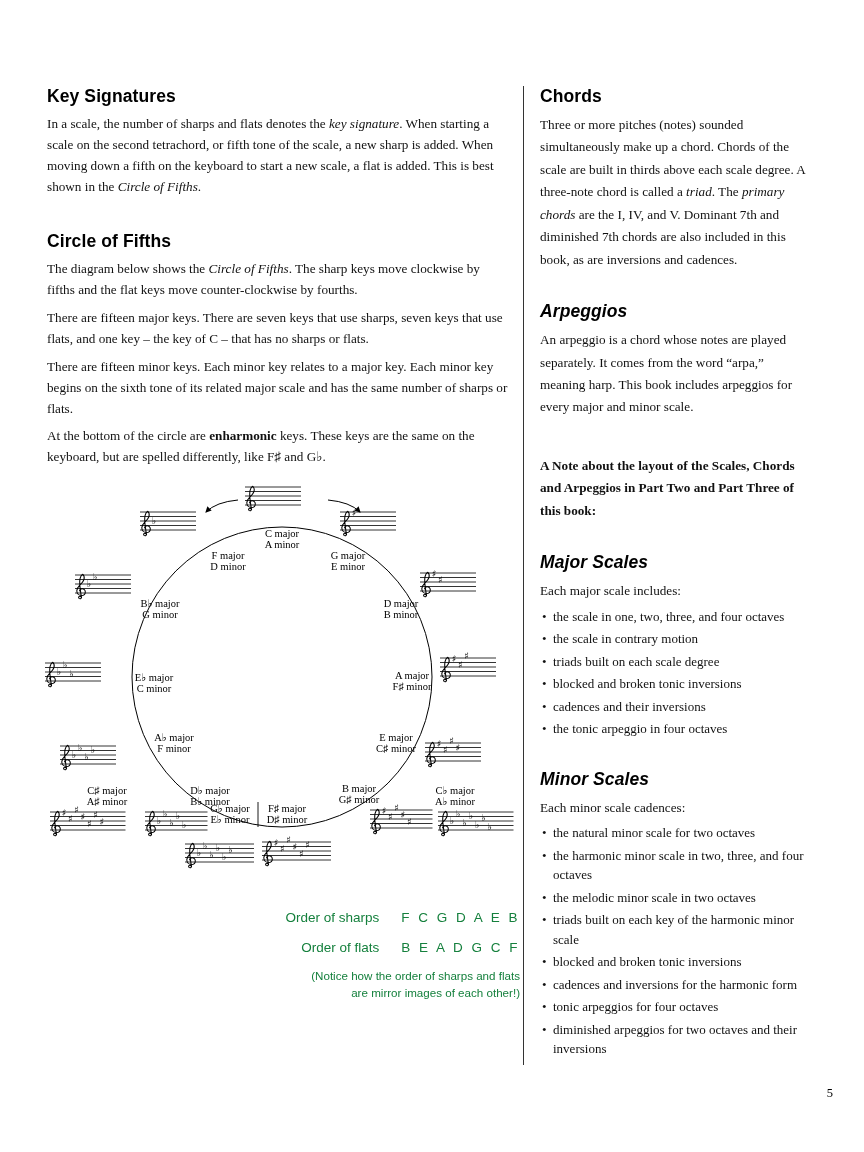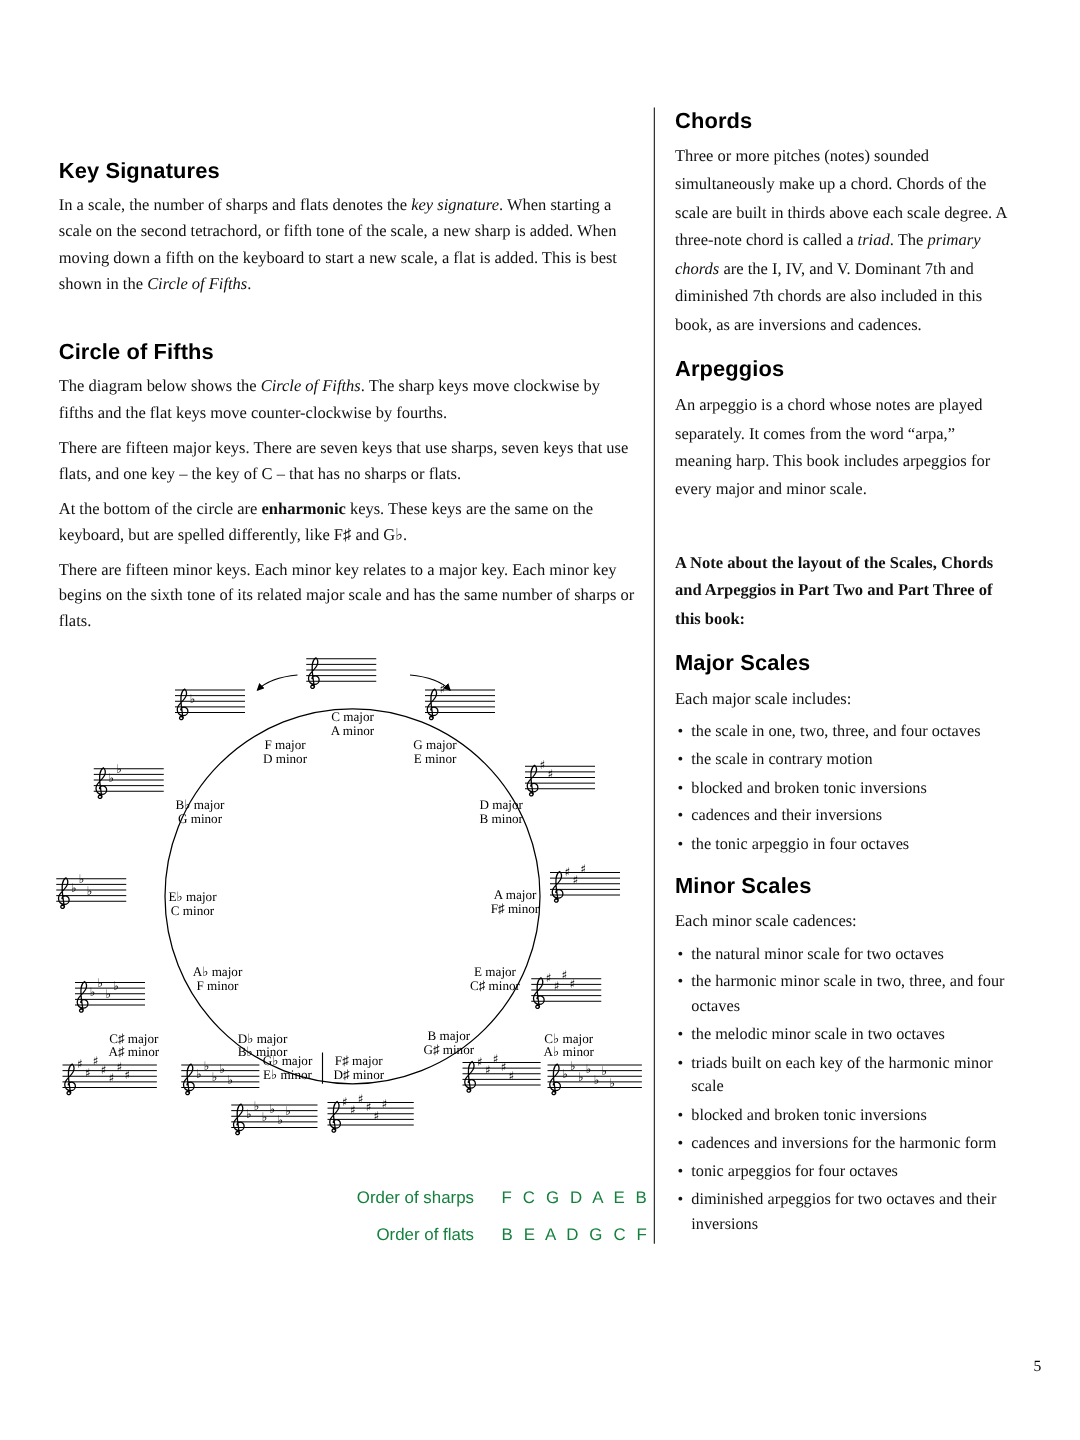--- a/index.html
+++ b/index.html
@@ -2,29 +2,29 @@
 <html><head>
 <meta charset="utf-8">
 <style>
   html,body{margin:0;padding:0;background:#fff;}
   .page{
     width:864px;height:1152px;position:relative;background:#fff;color:#111;
     font-family:"Liberation Serif",serif;box-sizing:border-box;
     padding:86px 44px 0 47px;overflow:hidden;
   }
   .columns{display:flex;align-items:stretch;}
-  .col-left{width:463px;flex:none;margin-top:40px;}
+  .col-left{width:463px;flex:none;}
   .divider{flex:none;width:1px;background:#333;margin-left:13px;}
   .col-right{width:287px;flex:none;padding-left:16px;box-sizing:border-box;}
   h2{
     font-family:"Liberation Sans",sans-serif;font-weight:700;font-size:17.5px;
     color:#000;margin:0 0 7px;letter-spacing:0.1px;
   }
   .h-gap{margin-top:34px;}
-  .h-gap-sm{margin-top:14px;}
+  .h-gap-sm{margin-top:30px;font-style:italic;}
   p{margin:0 0 7px;font-size:13.2px;line-height:1.58;}
   .col-right p{line-height:1.7;}
   .note-bold{font-weight:700;font-size:13.2px;line-height:1.5;margin:36px 0 0;}
   .scale-intro{margin:0 0 4px;}
   ul{margin:0 0 6px;padding:0;list-style:none;font-size:13px;line-height:1.5;}
   li{position:relative;padding-left:13px;margin:0 0 3px;}
   li::before{content:"\2022";position:absolute;left:2px;}
   .diagram{margin:6px 0 0 -7px;width:480px;}
   #circle-svg{display:block;}
   #circle-svg .outline{fill:none;stroke:#000;stroke-width:1;}
@@ -49,22 +49,22 @@
     <div class="col-left">
       <section>
         <h2>Key Signatures</h2>
         <p><span>In a scale, the number of sharps and flats denotes the </span><i>key signature</i><span>. When starting a scale on the second tetrachord, or fifth tone of the scale, a new sharp is added. When moving down a fifth on the keyboard to start a new scale, a flat is added. This is best shown in the </span><i>Circle of Fifths</i><span>.</span></p>
       </section>
 
       <section>
         <h2 class="h-gap">Circle of Fifths</h2>
         <p><span>The diagram below shows the </span><i>Circle of Fifths</i><span>. The sharp keys move clockwise by fifths and the flat keys move counter-clockwise by fourths.</span></p>
         <p><span>There are fifteen major keys. There are seven keys that use sharps, seven keys that use flats, and one key – the key of C – that has no sharps or flats.</span></p>
+        <p><span>There are fifteen minor keys. Each minor key relates to a major key. Each minor key begins on the sixth tone of its related major scale and has the same number of sharps or flats.</span></p>
         <p><span>At the bottom of the circle are </span><b>enharmonic</b><span> keys. These keys are the same on the keyboard, but are spelled differently, like F♯ and G♭.</span></p>
-        <p><span>There are fifteen minor keys. Each minor key relates to a major key. Each minor key begins on the sixth tone of its related major scale and has the same number of sharps or flats.</span></p>
       </section>
 
       <div class="diagram">
         <svg id="circle-svg" viewBox="0 0 480 420" width="480" height="420">
           <defs>
             <marker id="arrowhead" orient="auto" markerWidth="7" markerHeight="7" refX="5" refY="3">
               <path d="M0 0 L6 3 L0 6 z" fill="#000"></path>
             </marker>
           </defs>
           <circle class="outline" cx="242" cy="202" r="150"></circle>
@@ -281,20 +281,24 @@
             </g>
         </svg>
 
         <div class="orders">
           <div class="order-row">
             <span>Order of sharps</span><span class="letters">F C G D A E B</span>
           </div>
           <div class="order-row">
             <span>Order of flats</span><span class="letters">B E A D G C F</span>
           </div>
+          <div class="order-note">
+            <div>(Notice how the order of sharps and flats</div>
+            <div>are mirror images of each other!)</div>
+          </div>
         </div>
       </div>
     </div>
 
     <div class="divider"></div>
 
     <div class="col-right">
       <section>
         <h2>Chords</h2>
         <p><span>Three or more pitches (notes) sounded simultaneously make up a chord. Chords of the scale are built in thirds above each scale degree. A three-note chord is called a </span><i>triad</i><span>. The </span><i>primary chords</i><span> are the I, IV, and V. Dominant 7th and diminished 7th chords are also included in this book, as are inversions and cadences.</span></p>
@@ -306,20 +310,21 @@
       </section>
 
       <p class="note-bold">A Note about the layout of the Scales, Chords and Arpeggios in Part Two and Part Three of this book:</p>
 
       <section>
         <h2 class="h-gap-sm">Major Scales</h2>
         <p class="scale-intro">Each major scale includes:</p>
         <ul>
             <li>the scale in one, two, three, and four octaves</li>
             <li>the scale in contrary motion</li>
+            <li>triads built on each scale degree</li>
             <li>blocked and broken tonic inversions</li>
             <li>cadences and their inversions</li>
             <li>the tonic arpeggio in four octaves</li>
           </ul>
       </section>
 
       <section>
         <h2 class="h-gap-sm">Minor Scales</h2>
         <p class="scale-intro">Each minor scale cadences:</p>
         <ul>

